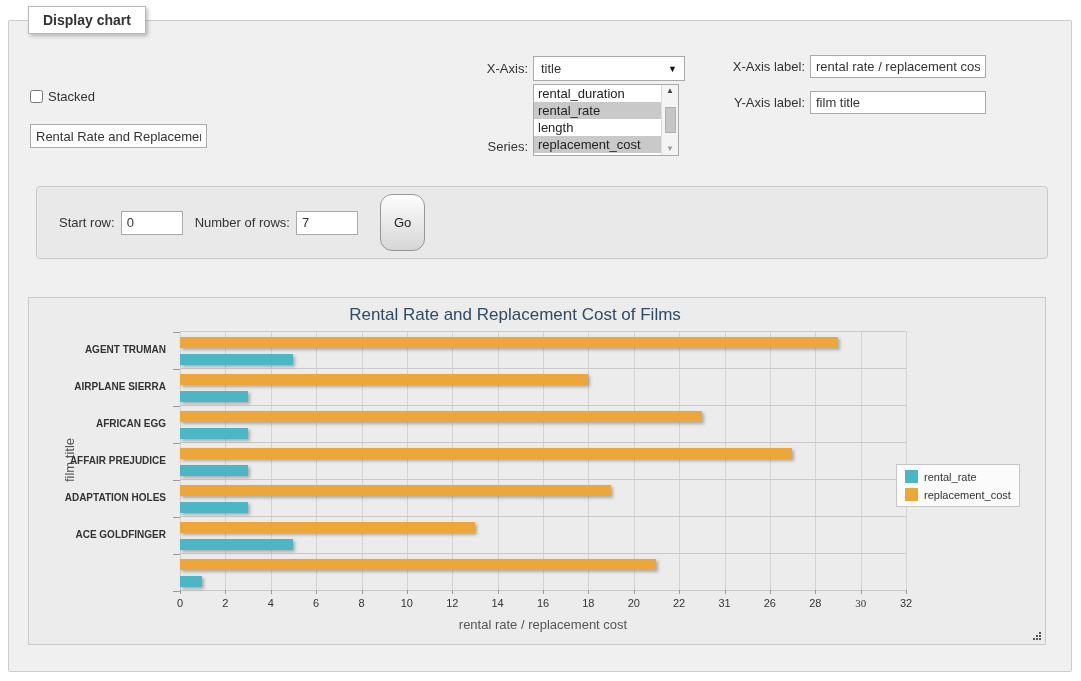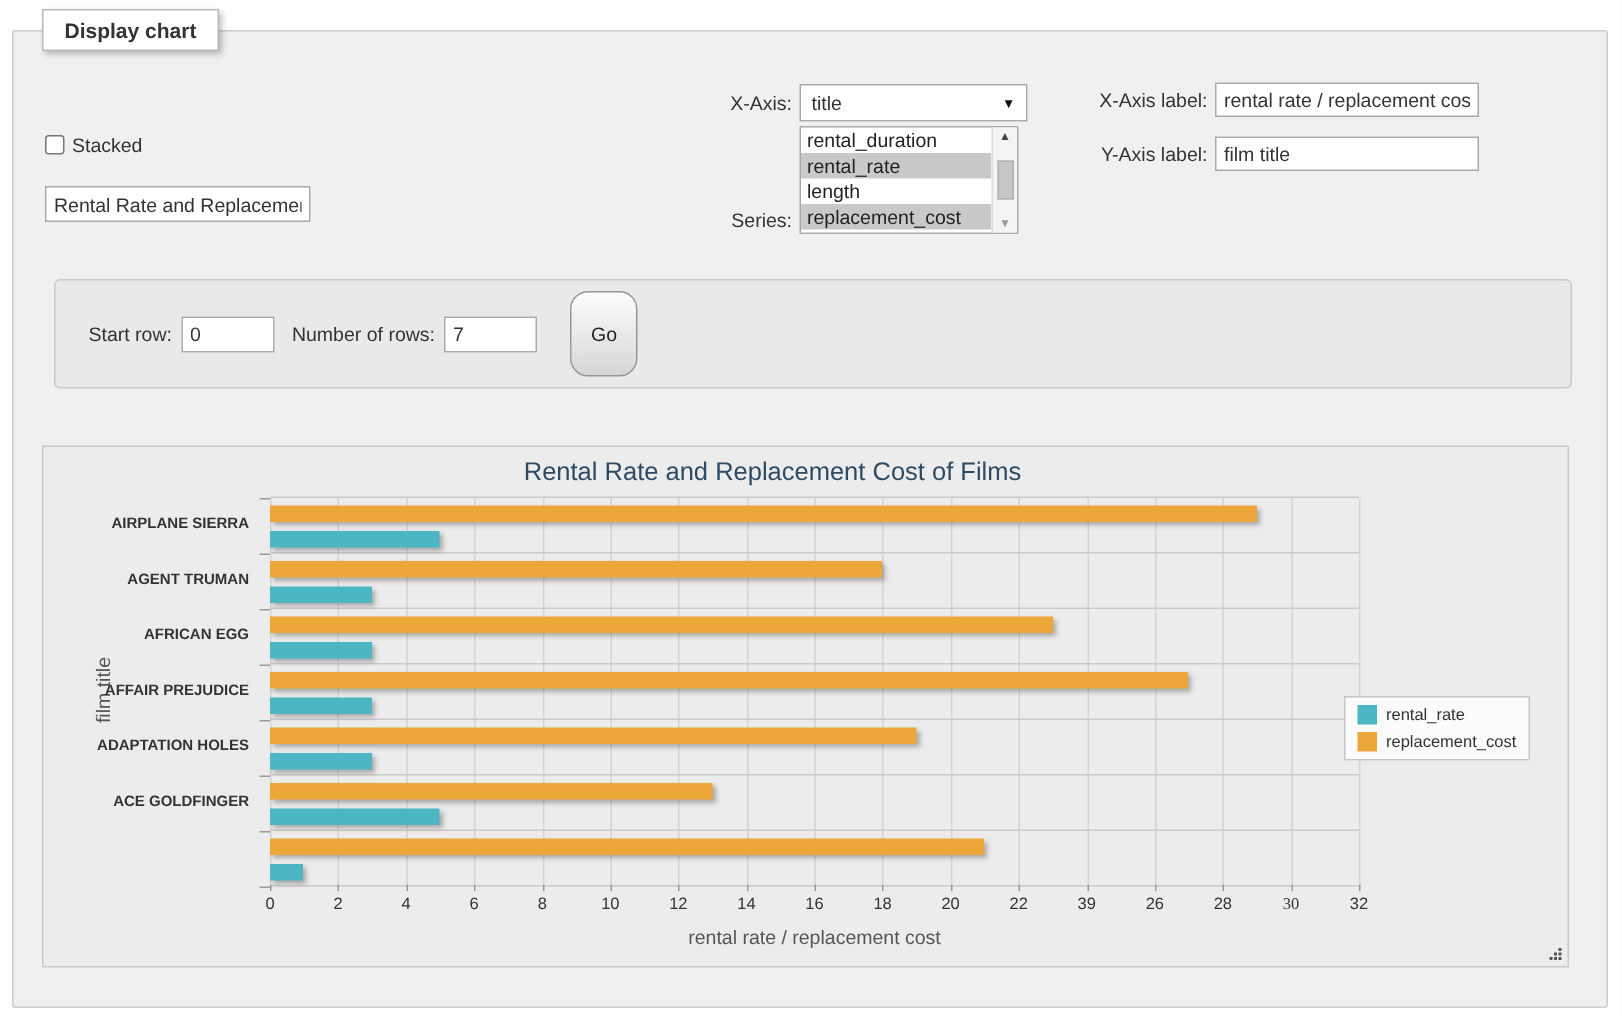--- a/index.html
+++ b/index.html
@@ -135,22 +135,22 @@
     <input class="txt" value="0" style="">
     <span class="fld-lab">Number of rows:</span>
     <input class="txt" value="7" style="">
     <button class="go-btn">Go</button>
   </div>
 
   <div class="chart-box">
     <div class="chart-title">Rental Rate and Replacement Cost of Films</div>
     <div class="y-axis-title">film title</div>
     <div class="y-labels">
+        <div class="y-label">AGENT TRUMAN</div>
         <div class="y-label">AIRPLANE SIERRA</div>
-        <div class="y-label">AGENT TRUMAN</div>
         <div class="y-label">AFRICAN EGG</div>
         <div class="y-label">AFFAIR PREJUDICE</div>
         <div class="y-label">ADAPTATION HOLES</div>
         <div class="y-label">ACE GOLDFINGER</div>
       </div>
     <div class="plot">
         <div class="vgrid" style="left: 0%;"></div>
         <div class="vgrid" style="left: 6.25%;"></div>
         <div class="vgrid" style="left: 12.5%;"></div>
         <div class="vgrid" style="left: 18.75%;"></div>
@@ -223,21 +223,21 @@
         <div class="x-tick-label" style="left: 43.75%;">14</div>
         <div class="x-tick-mark" style="left: 50%;"></div>
         <div class="x-tick-label" style="left: 50%;">16</div>
         <div class="x-tick-mark" style="left: 56.25%;"></div>
         <div class="x-tick-label" style="left: 56.25%;">18</div>
         <div class="x-tick-mark" style="left: 62.5%;"></div>
         <div class="x-tick-label" style="left: 62.5%;">20</div>
         <div class="x-tick-mark" style="left: 68.75%;"></div>
         <div class="x-tick-label" style="left: 68.75%;">22</div>
         <div class="x-tick-mark" style="left: 75%;"></div>
-        <div class="x-tick-label" style="left: 75%;">39</div>
+        <div class="x-tick-label" style="left: 75%;">31</div>
         <div class="x-tick-mark" style="left: 81.25%;"></div>
         <div class="x-tick-label" style="left: 81.25%;">26</div>
         <div class="x-tick-mark" style="left: 87.5%;"></div>
         <div class="x-tick-label" style="left: 87.5%;">28</div>
         <div class="x-tick-mark" style="left: 93.75%;"></div>
         <div class="x-tick-label" style="left: 93.75%; font-family: Liberation Serif, serif;">30</div>
         <div class="x-tick-mark" style="left: 100%;"></div>
         <div class="x-tick-label" style="left: 100%;">32</div>
       </div>
     <div class="x-axis-title">rental rate / replacement cost</div>

